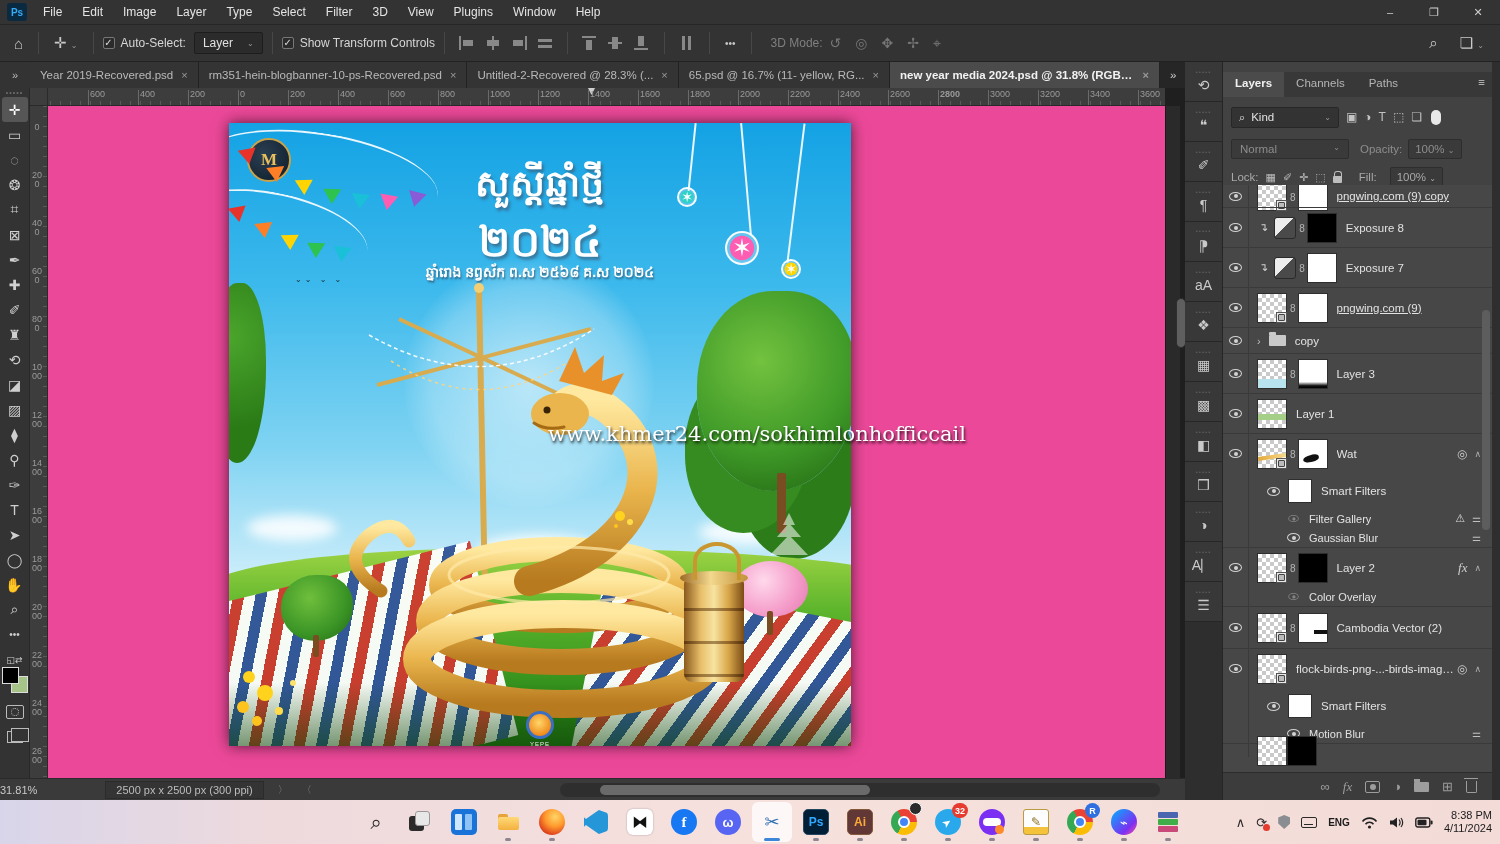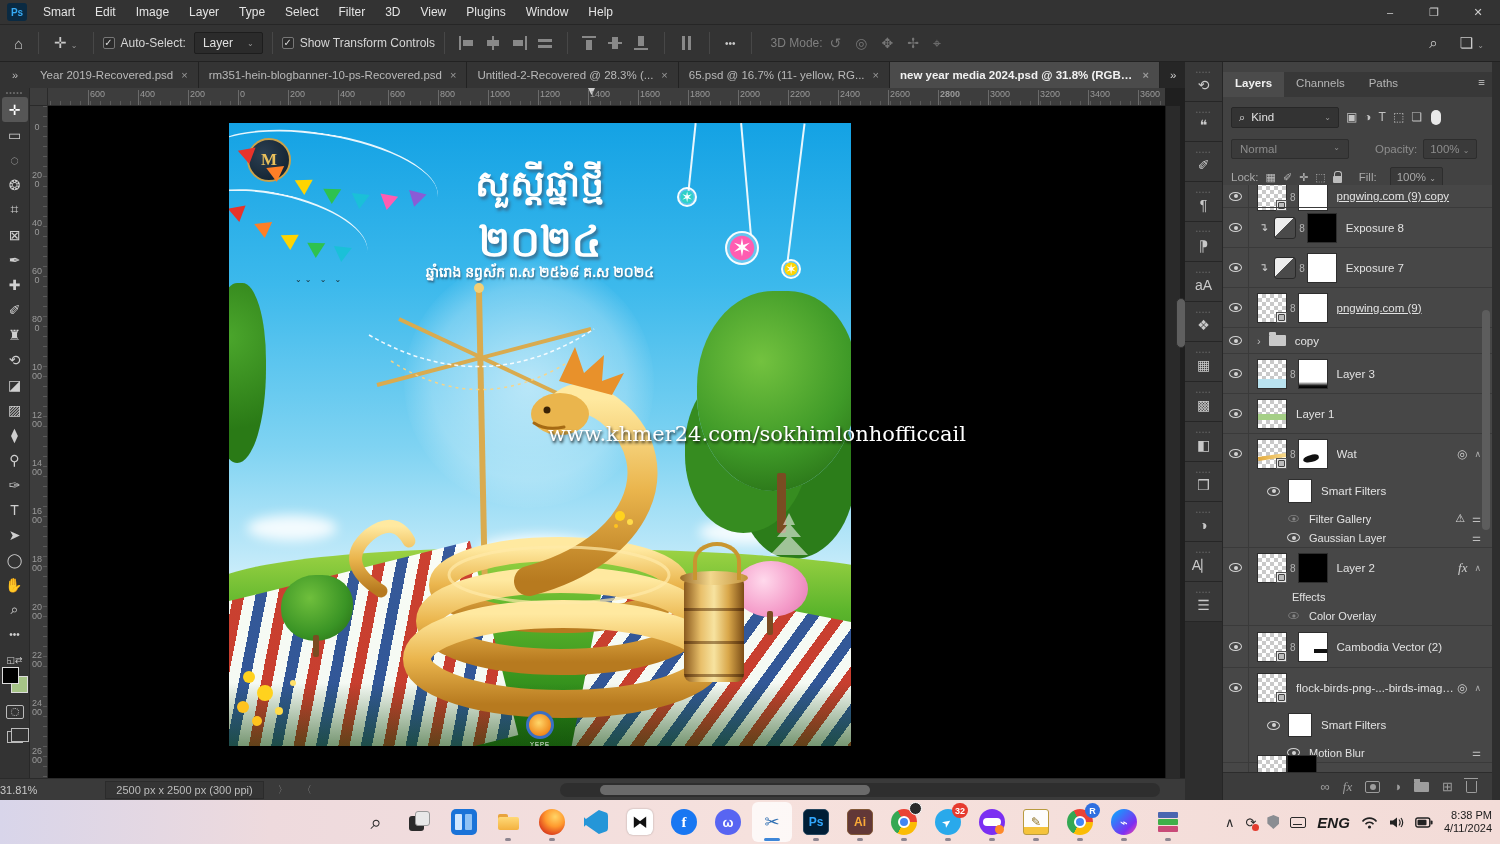--- a/index.html
+++ b/index.html
@@ -85,21 +85,21 @@
   .swatch{position:absolute;width:17px;height:17px;border:1px solid #ddd;}
   .swatch.fg{left:0;top:0;z-index:2;}
   .swatch.bg{right:0;bottom:0;z-index:1;}
   .qmask{width:18px;height:14px;border:1px solid #bbb;border-radius:2px;margin-top:12px;
     display:flex;align-items:center;justify-content:center;}
   .qmask i{width:8px;height:8px;border:1px dotted #bbb;border-radius:50%;}
   .smode{width:16px;height:12px;border:1px solid #bbb;margin-top:12px;position:relative;}
   .smode::after{content:"";position:absolute;left:3px;top:-4px;width:16px;height:12px;border:1px solid #bbb;background:#333;}
 
   
-  .canvas{position:absolute;left:48px;top:106px;width:1117px;height:672px;background:#000000;overflow:hidden;z-index:10;}
+  .canvas{position:absolute;left:48px;top:106px;width:1117px;height:672px;background:#ec4899;overflow:hidden;z-index:10;}
   .poster{position:absolute;left:181px;top:17px;width:622px;height:623px;overflow:hidden;
     background:linear-gradient(180deg,#14a2e4 0%,#3cb9ec 26%,#7fd3f2 52%,#c8ecfa 72%,#e8f7fd 80%);
     box-shadow:0 0 14px rgba(0,0,0,.65);}
   .moon{position:absolute;left:175px;top:135px;width:250px;height:250px;border-radius:50%;
     background:radial-gradient(circle,rgba(255,255,255,.55) 0%,rgba(255,255,255,.25) 55%,rgba(255,255,255,0) 72%);}
   .cloud{position:absolute;background:rgba(255,255,255,.85);border-radius:50%;filter:blur(6px);}
   .grass{position:absolute;left:-20px;top:425px;width:680px;height:210px;
     background:linear-gradient(180deg,#9ed344 0%,#5cb52c 30%,#2f8c1b 70%,#1d6b10 100%);
     border-radius:45% 55% 0 0/40px 30px 0 0;}
   .grass-shade{position:absolute;left:0;top:560px;width:622px;height:63px;
@@ -298,32 +298,32 @@
   .ic.ms{border-radius:50%;background:linear-gradient(135deg,#00b2ff,#7b2ff2 70%,#ff4fa0);color:#fff;font-size:13px;}
   .ic.wr{position:relative;} .ic.wr i{position:absolute;left:3px;width:20px;height:6px;border-radius:1px;}
   .ic.wr i:nth-child(1){top:3px;background:#4a66b0;} .ic.wr i:nth-child(2){top:10px;background:#3fae49;}
   .ic.wr i:nth-child(3){top:17px;background:#c94a78;}
   .tray{position:absolute;right:8px;top:0;height:44px;display:flex;align-items:center;gap:11px;color:#1c1c1c;}
   .tray-ico{font-size:13px;color:#2a2a2a;position:relative;}
   .sync-dot{position:absolute;right:-3px;bottom:-1px;width:7px;height:7px;border-radius:50%;background:#e33b2e;}
   .shield{width:12px;height:14px;background:#8a8d92;clip-path:polygon(50% 0,100% 18%,100% 60%,50% 100%,0 60%,0 18%);}
   .kbd{width:16px;height:11px;border:1.5px solid #2a2a2a;border-radius:2px;position:relative;}
   .kbd::after{content:"";position:absolute;left:2px;bottom:1.5px;width:9px;height:1.5px;background:#2a2a2a;}
-  .lang{font-size:15px;font-weight:bold;font-style:italic;}
+  .lang{font-size:10px;font-weight:bold;}
   .clock{text-align:right;font-size:11px;line-height:13px;color:#1b1b1b;}
 </style>
 </head>
 <body>
 
 <div class="screen">
 
   <div class="menubar">
     <div class="ps-logo">Ps</div>
     <div style="display:flex;">
-        <span class="menu-item">Smart</span>
+        <span class="menu-item">File</span>
         <span class="menu-item">Edit</span>
         <span class="menu-item">Image</span>
         <span class="menu-item">Layer</span>
         <span class="menu-item">Type</span>
         <span class="menu-item">Select</span>
         <span class="menu-item">Filter</span>
         <span class="menu-item">3D</span>
         <span class="menu-item">View</span>
         <span class="menu-item">Plugins</span>
         <span class="menu-item">Window</span>
@@ -690,21 +690,21 @@
       <span class="f-ico">T</span>
       <span class="f-ico">⬚</span>
       <span class="f-ico">❏</span>
       <span class="f-toggle"></span>
     </div>
     <div class="lp-blend">
       <span class="blend-dd">
         <span>Normal</span>
           <span class="car">⌄</span>
       </span>
-      <span style="margin-left:26px;">Opacity:</span>
+      <span style="margin-left:11px;">Opacity:</span>
       <span class="op-field"><span>100%</span> <span style="font-size:8px;">⌄</span></span>
     </div>
     <div class="lp-lock">
       <span>Lock:</span>
       <span class="lock-ico">▦</span>
       <span class="lock-ico">✐</span>
       <span class="lock-ico">✛</span>
       <span class="lock-ico">⬚</span>
       <span class="padlock"></span>
       <span style="margin-left:10px;">Fill:</span>
@@ -811,44 +811,39 @@
           <span class="lname" style="font-size: 11px;">Filter Gallery</span>
           <span class="rIcons">
             <span class="r-warn">⚠</span>
             <span class="r-sl">⚌</span>
           </span>
         </div>
         <div class="lrow" style="height: 19px;">
           <div class="eyecol"></div>
           <span style="width: 38px;"></span>
           <span class="eye"></span>
-          <span class="lname" style="font-size: 11px;">Gaussian Layer</span>
+          <span class="lname" style="font-size: 11px;">Gaussian Blur</span>
           <span class="rIcons">
             <span class="r-sl">⚌</span>
           </span>
         </div>
         <div class="lrow sep" style="height: 40px;">
           <div class="eyecol">
             <span class="eye"></span>
           </div>
           <div class="thumb checker">
             <span class="so-badge"></span>
           </div>
           <span class="chain">8</span>
           <div class="mask black"></div>
           <span class="lname">Layer 2</span>
           <span class="rIcons">
             <span class="r-fx">fx</span>
             <span class="r-up">∧</span>
           </span>
-        </div>
-        <div class="lrow" style="height: 19px;">
-          <div class="eyecol"></div>
-          <span style="width: 34px;"></span>
-          <span class="lname" style="font-size: 11px;">Effects</span>
         </div>
         <div class="lrow" style="height: 19px;">
           <div class="eyecol"></div>
           <span style="width: 38px;"></span>
           <span class="eye dim"></span>
           <span class="lname" style="font-size: 11px;">Color Overlay</span>
         </div>
         <div class="lrow sep" style="height: 42px;">
           <div class="eyecol">
             <span class="eye"></span>

